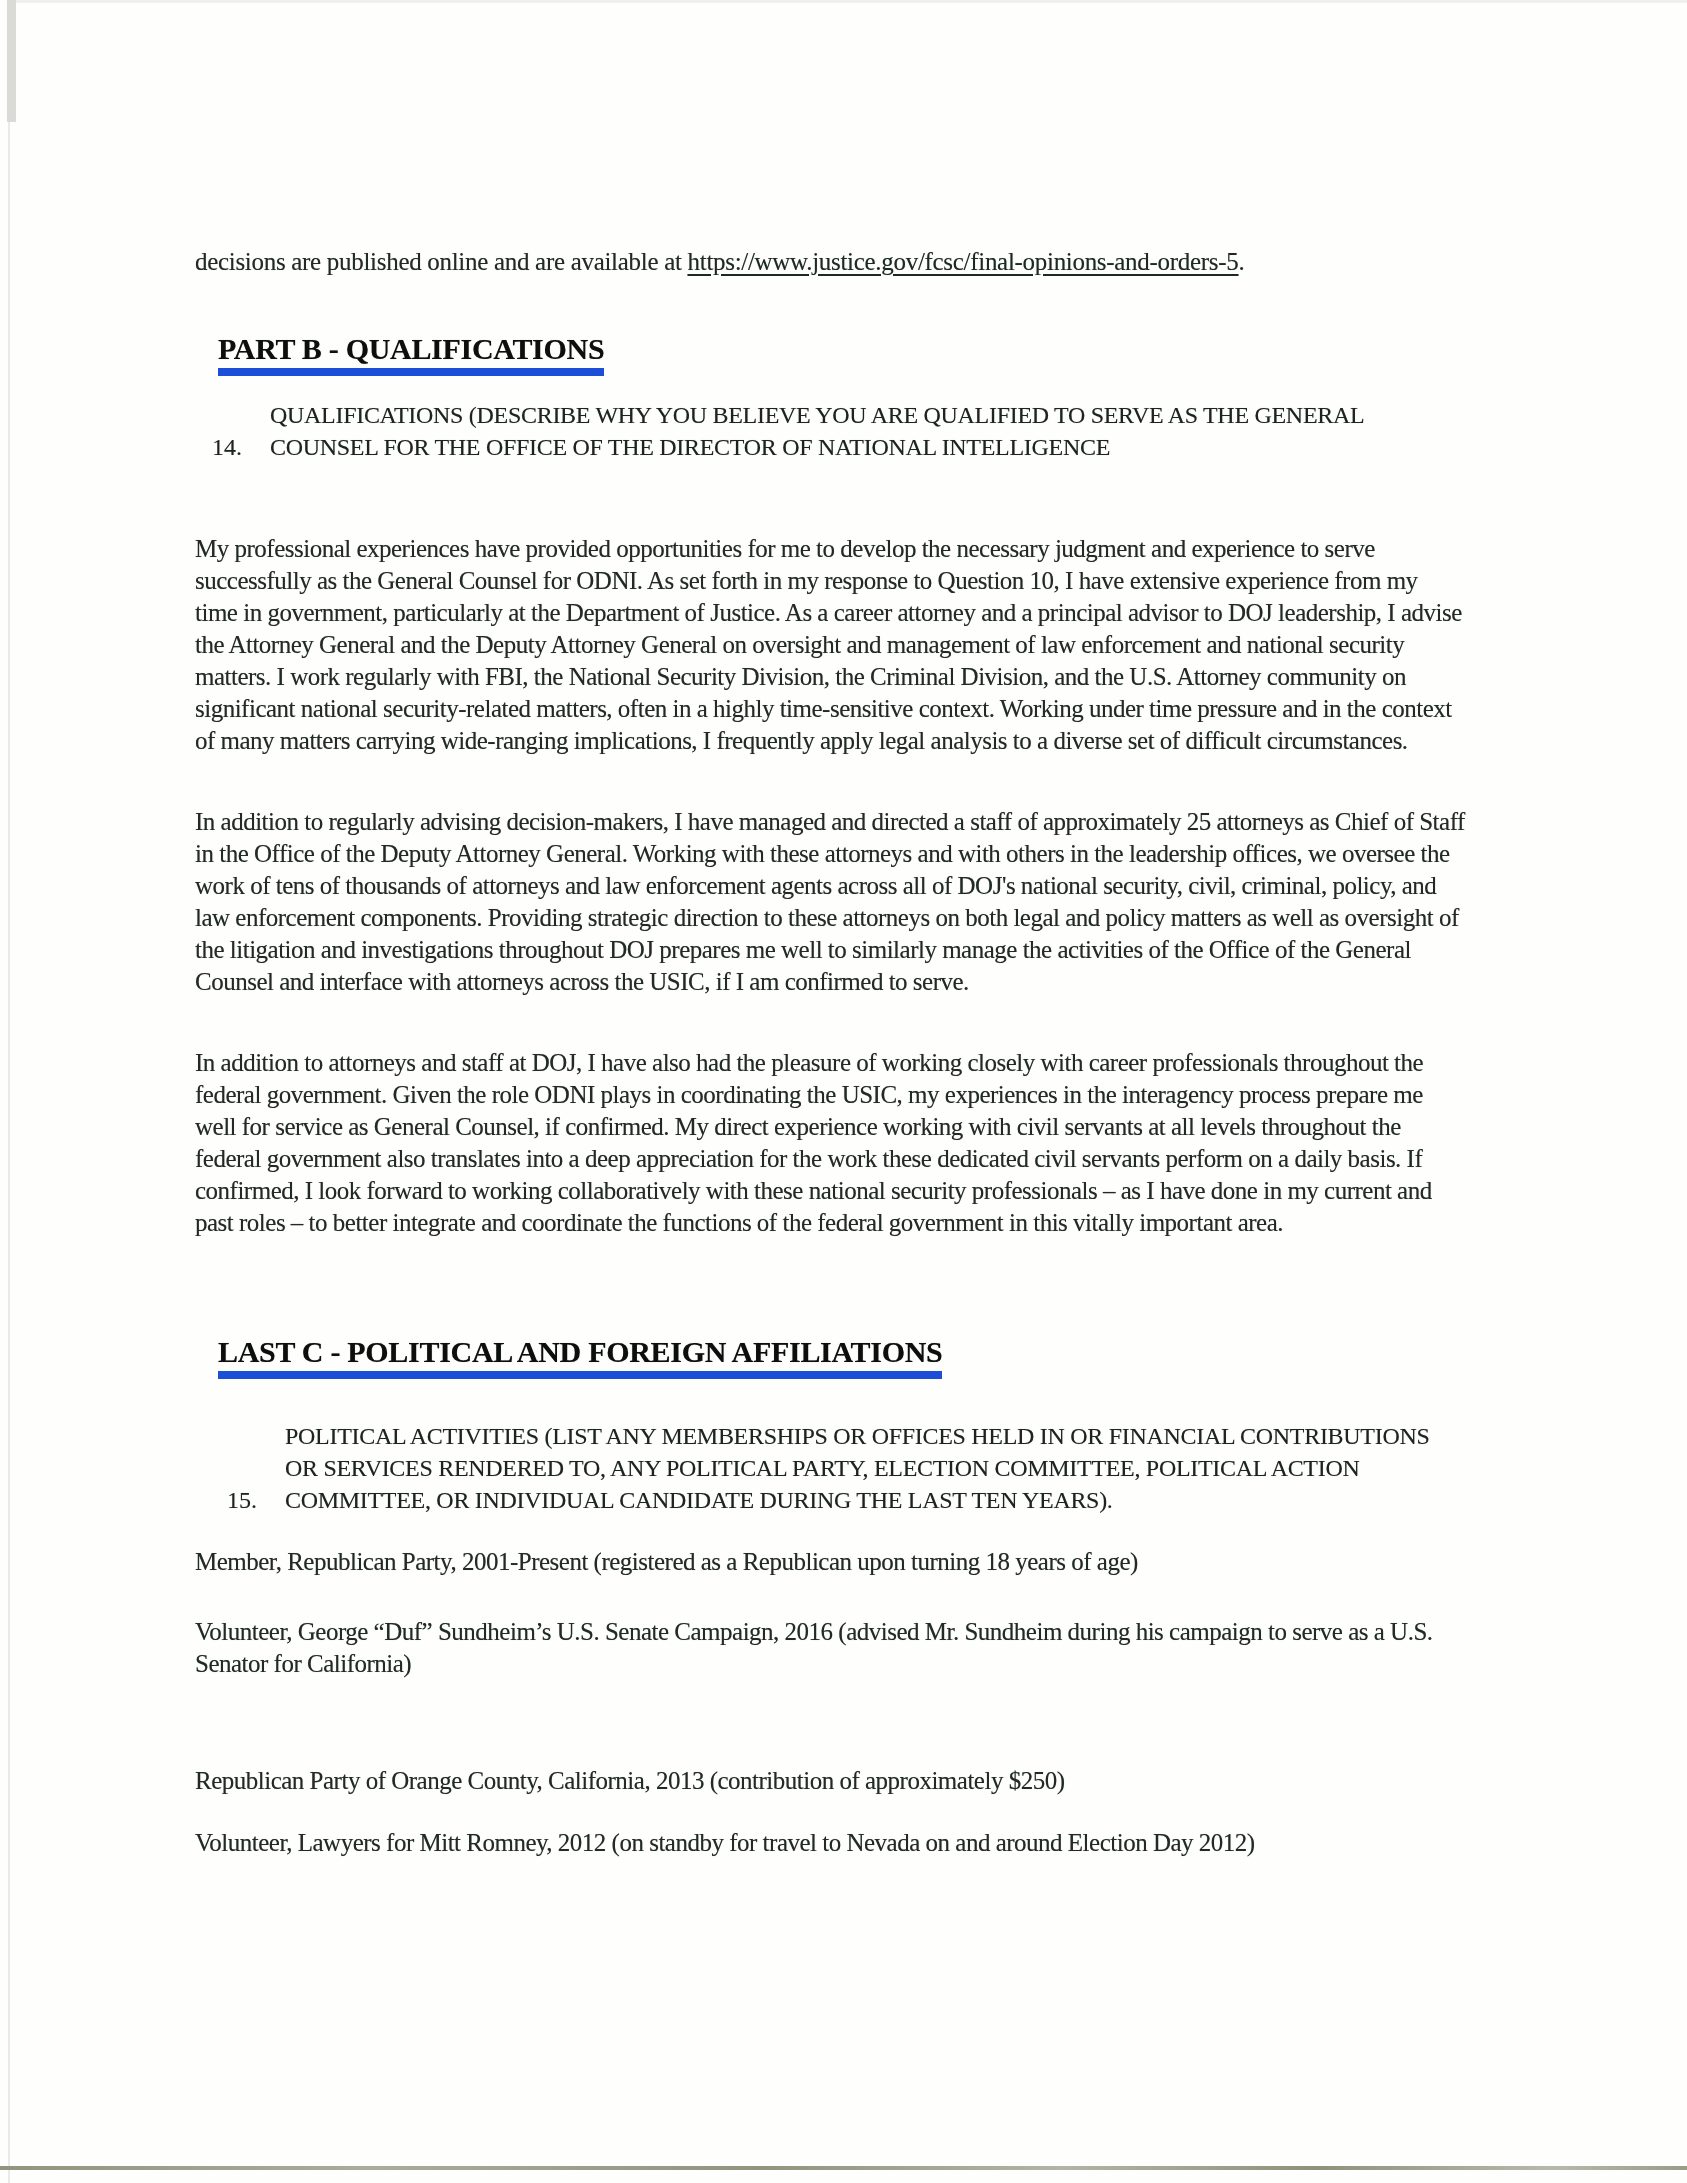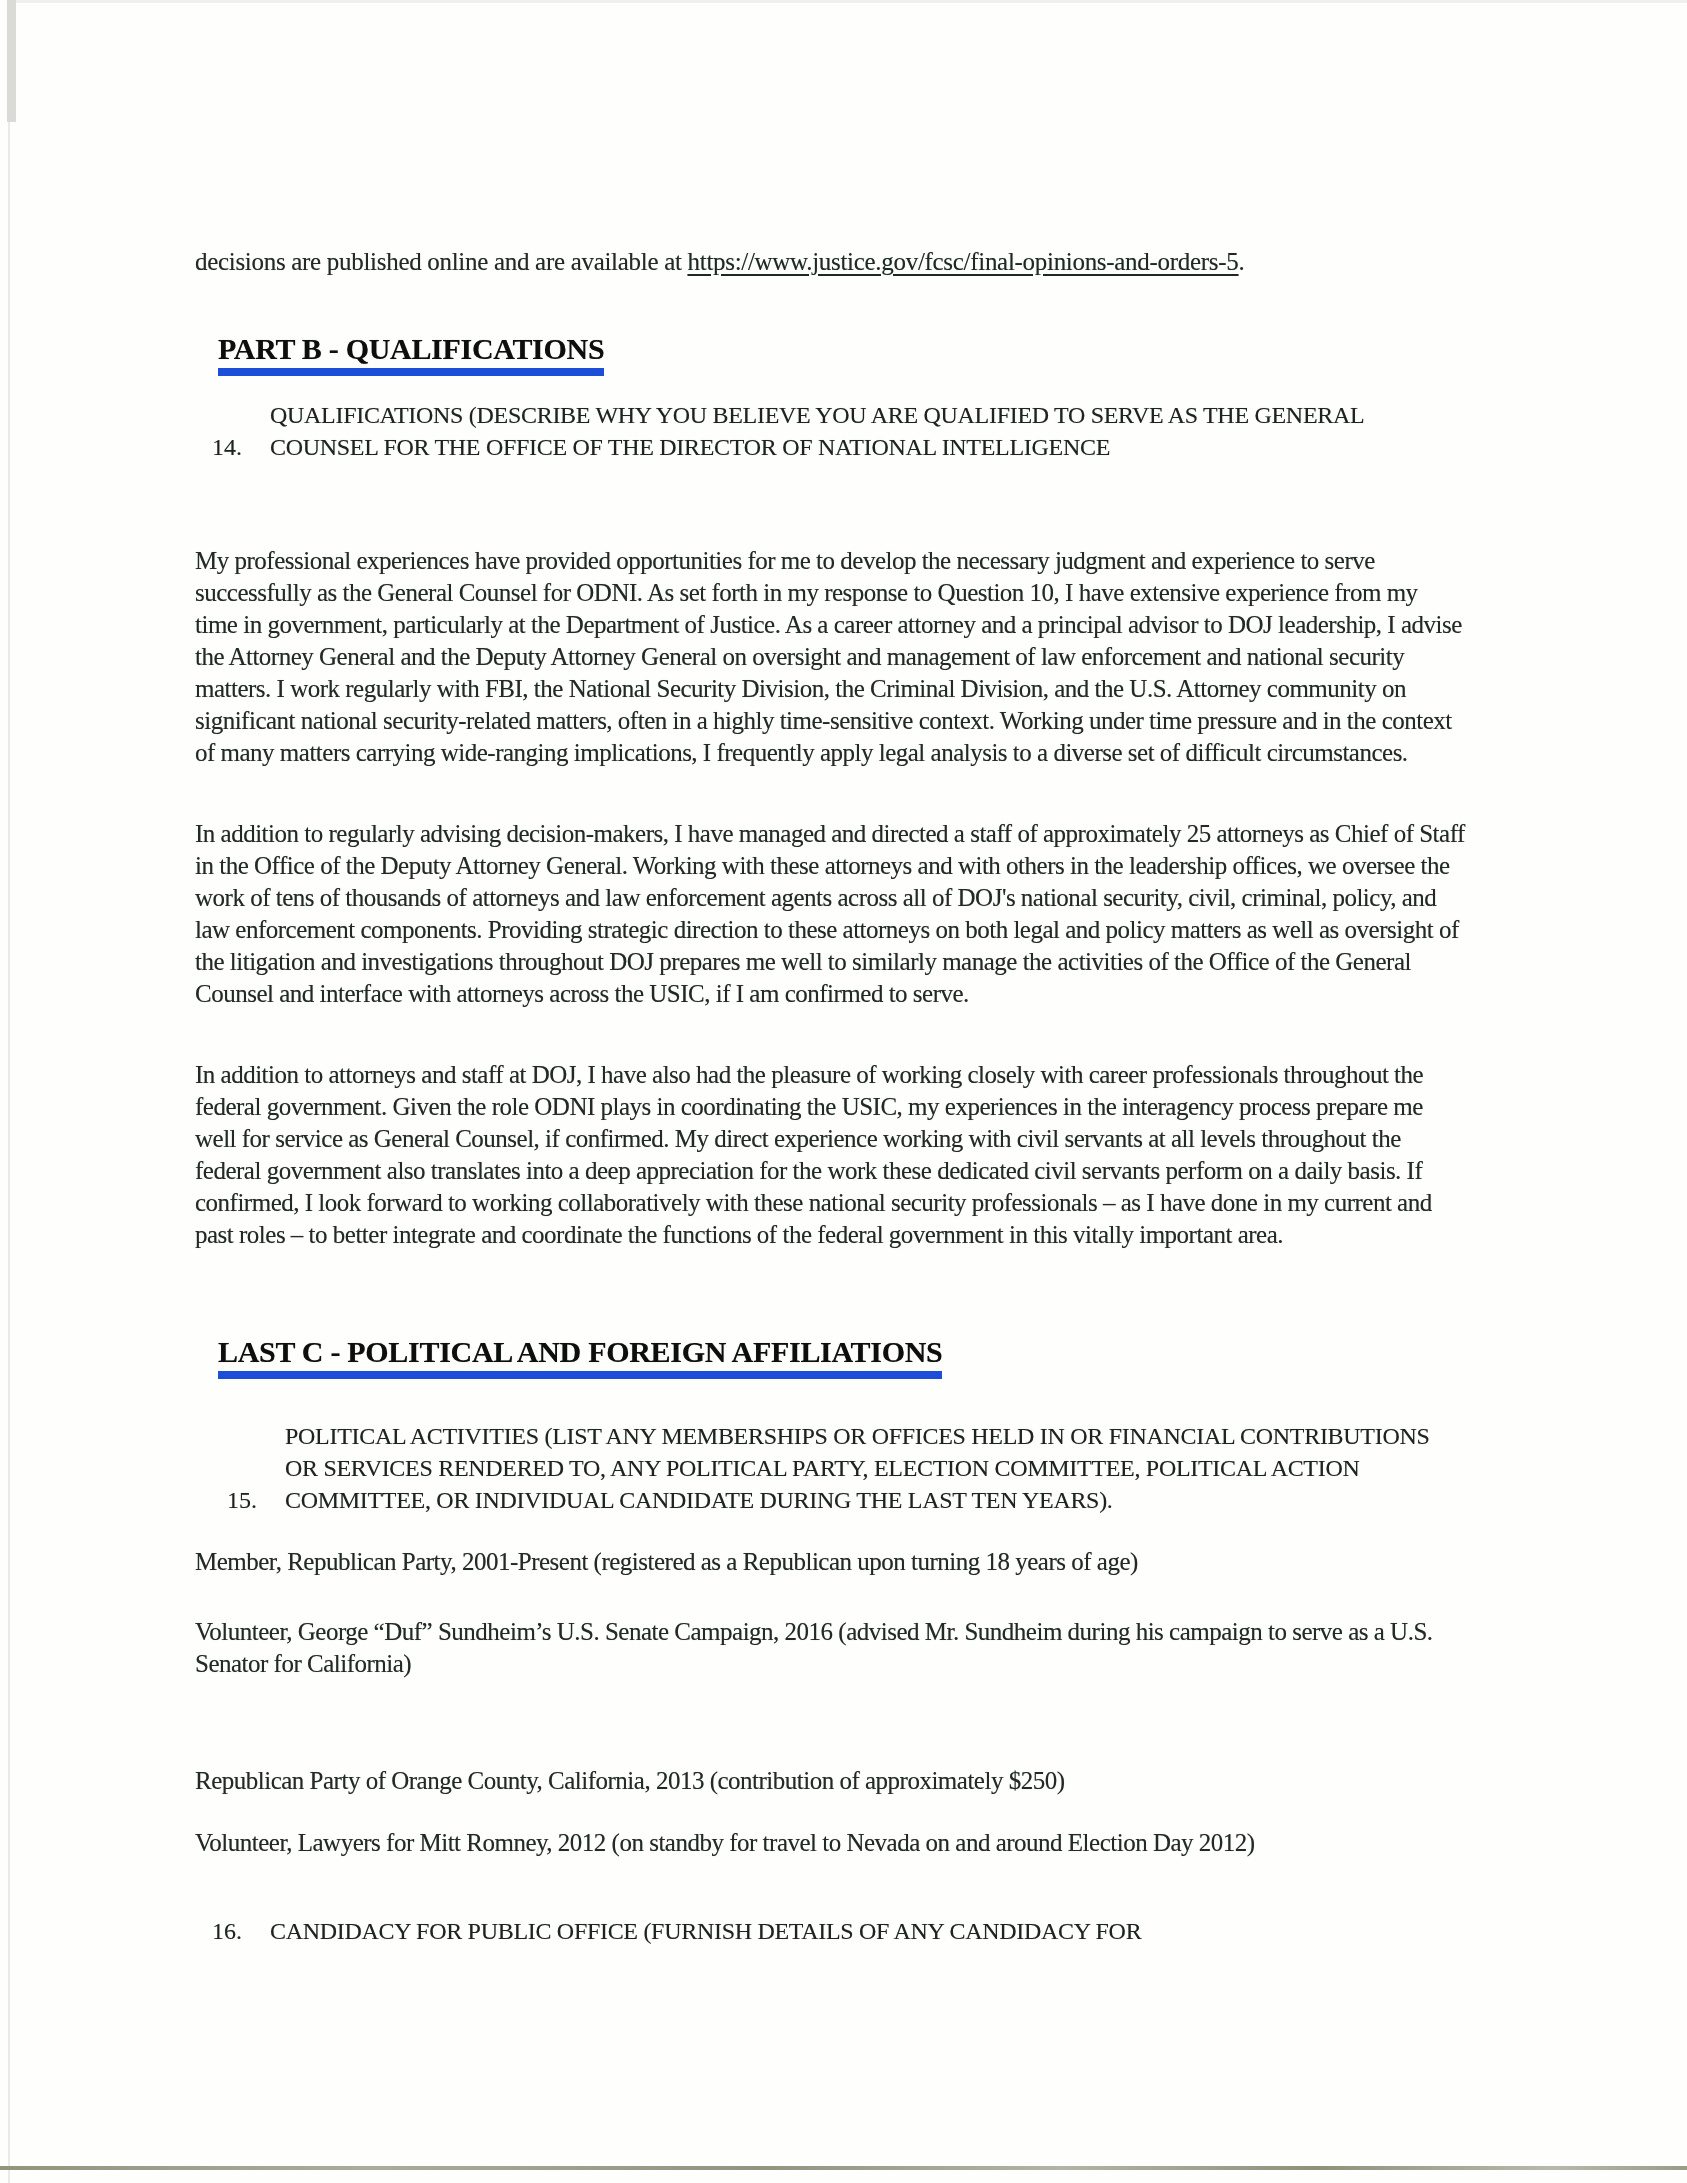--- a/index.html
+++ b/index.html
@@ -23,21 +23,21 @@
     font-size:30px;font-weight:bold;color:#0d0f0d;letter-spacing:-0.3px;
     border-bottom:8px solid #1d4ed8;padding-bottom:2px;display:inline-block;
     text-shadow:0 0 0.7px rgba(10,10,10,0.5);
   }
   .question{position:absolute;display:flex;align-items:flex-end;}
   .q-number{width:58px;flex:0 0 58px;font-size:24px;line-height:32px;color:#1d241f;}
   .q-text{
     font-size:24px;line-height:32px;letter-spacing:-0.3px;color:#1d241f;
     width:1164px;
   }
-  .para{left:195px;width:1270px;margin-top:12px;}
+  .para{left:195px;width:1270px;}
   .activity{left:195px;width:1270px;}
   
   .artifact-top{position:absolute;left:13.2px;top:0;width:1674px;height:3.3px;background:#f0f0ec;}
   .artifact-left{position:absolute;left:8px;top:0;width:2px;height:2183px;background:#e9e9e5;}
   .artifact-corner{position:absolute;left:6.6px;top:0;width:9.3px;height:122px;background:#dadad6;}
   .artifact-bottom{
     position:absolute;left:0;top:2166px;width:1687px;height:4px;
     background:linear-gradient(90deg,#90957f 0%,#a9ad9c 22%,#8f957f 45%,#b2b5a5 63%,#8d927c 78%,#b7baab 92%,#989d88 100%);
   }
 </style>
@@ -75,19 +75,15 @@
   <div class="question scan-text" style="left:227px;top:1404px;margin-top:16px;">
     <div class="q-number">15.</div>
     <div class="q-text">POLITICAL ACTIVITIES (LIST ANY MEMBERSHIPS OR OFFICES HELD IN OR FINANCIAL CONTRIBUTIONS OR SERVICES RENDERED TO, ANY POLITICAL PARTY, ELECTION COMMITTEE, POLITICAL ACTION COMMITTEE, OR INDIVIDUAL CANDIDATE DURING THE LAST TEN YEARS).</div>
   </div>
 
   <div class="block activity body-text scan-text" style="top:1518px;margin-top:28px;">Member, Republican Party, 2001-Present (registered as a Republican upon turning 18 years of age)</div>
   <div class="block activity body-text scan-text" style="top:1616px;">Volunteer, George “Duf” Sundheim’s U.S. Senate Campaign, 2016 (advised Mr. Sundheim during his campaign to serve as a U.S. Senator for California)</div>
   <div class="block activity body-text scan-text" style="top:1765px;">Republican Party of Orange County, California, 2013 (contribution of approximately $250)</div>
   <div class="block activity body-text scan-text" style="top:1827px;">Volunteer, Lawyers for Mitt Romney, 2012 (on standby for travel to Nevada on and around Election Day 2012)</div>
 
-  <div class="question scan-text" style="left:212px;top:1915px;">
-    <div class="q-number">16.</div>
-    <div class="q-text" style="width:1257px;">CANDIDACY FOR PUBLIC OFFICE (FURNISH DETAILS OF ANY CANDIDACY FOR</div>
-  </div>
 
 </div>
 
 
 </body></html>

